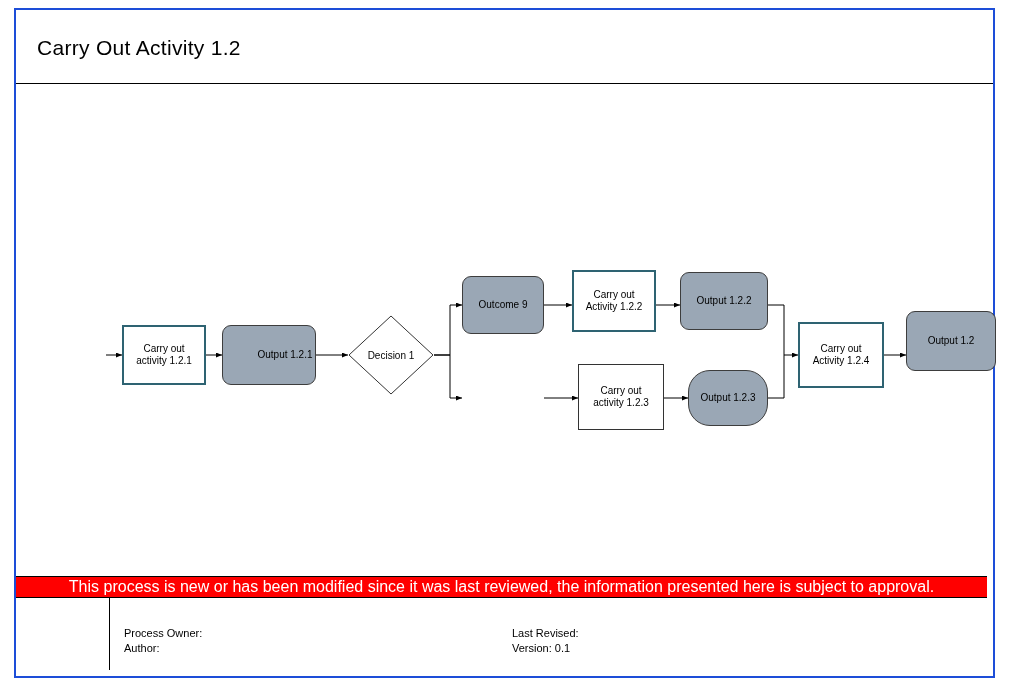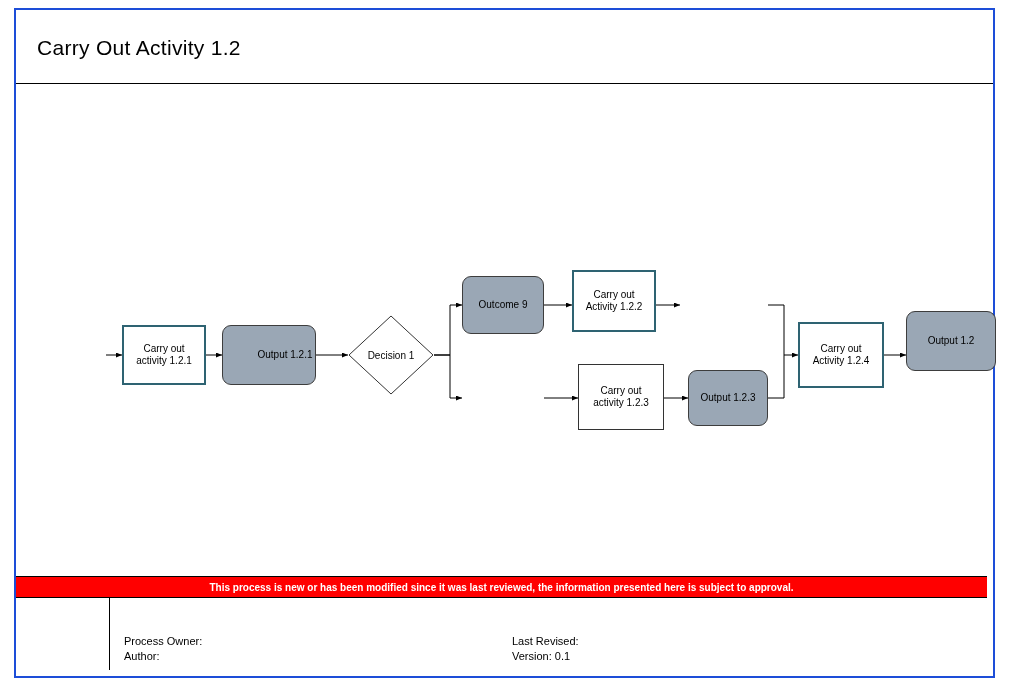--- a/index.html
+++ b/index.html
@@ -133,22 +133,22 @@
     height: 22px;
     background: #ff0000;
     border-top: 1px solid #000000;
     border-bottom: 1px solid #000000;
     box-sizing: border-box;
     display: flex;
     align-items: center;
     justify-content: center;
   }
   #notice-text {
-    font-size: 10px;
-    font-weight: bold;
+    font-size: 16px;
+    font-weight: normal;
     color: #ffffff;
     white-space: nowrap;
   }
 
   
   #footer {
     position: absolute;
     left: 0;
     top: 588px;
     width: 971px;
@@ -160,21 +160,20 @@
     top: 0;
     width: 1px;
     height: 72px;
     background: #000000;
   }
   .footer-col {
     position: absolute;
     font-size: 11px;
     line-height: 15px;
     color: #000000;
-    margin-top: 8px;
   }
   #footer-col-left { left: 108px; top: 28px; }
   #footer-col-right { left: 496px; top: 28px; }
 </style>
 </head>
 <body>
 
 <div id="page">
   <div id="frame">
 
@@ -237,28 +236,31 @@
 
       <div class="node output" style="left:446px; top:192px; width:82px; height:58px;">
         <span>Outcome 9</span>
       </div>
 
       <div class="node process" style="left:556px; top:186px; width:84px; height:62px; flex-direction:column;">
         <span>Carry out</span>
         <span>Activity 1.2.2</span>
       </div>
 
+      <div class="node output" style="left:664px; top:188px; width:88px; height:58px;">
+        <span>Output 1.2.2</span>
+      </div>
 
 
       <div class="node process-plain" style="left:562px; top:280px; width:86px; height:66px; flex-direction:column;">
         <span>Carry out</span>
         <span>activity 1.2.3</span>
       </div>
 
-      <div class="node output" style="left:672px; top:286px; width:80px; height:56px;">
+      <div class="node output" style="left:672px; top:286px; width:80px; height:56px;border-radius:22px;">
         <span>Output 1.2.3</span>
       </div>
 
       <div class="node process" style="left:782px; top:238px; width:86px; height:66px; flex-direction:column;">
         <span>Carry out</span>
         <span>Activity 1.2.4</span>
       </div>
 
       <div class="node output" style="left:890px; top:227px; width:90px; height:60px;align-items:center;">
         <span>Output 1.2</span>

